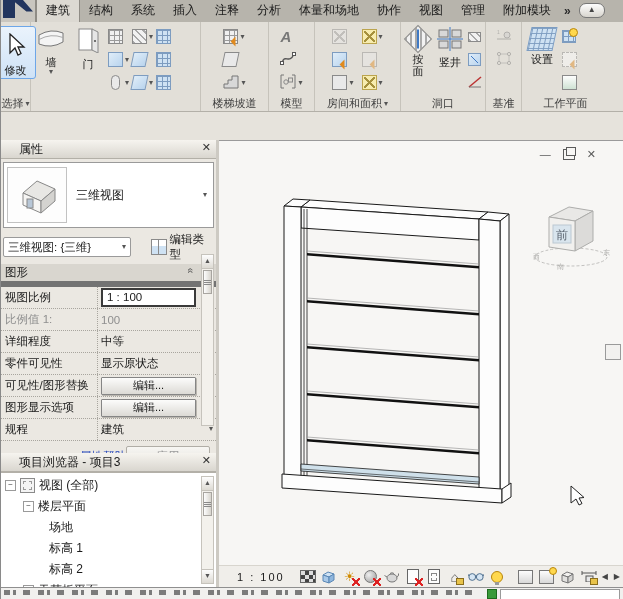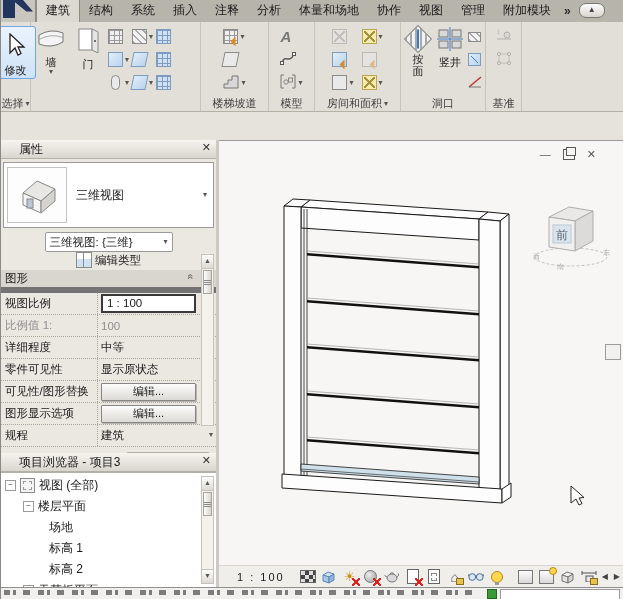--- a/index.html
+++ b/index.html
@@ -52,21 +52,21 @@
   
   .divider-v{position:absolute;left:215px;top:140px;width:3px;height:447px;background:#cdcac3;}
   .props{position:absolute;left:0;top:140px;width:215px;height:313px;background:#ebe8e2;}
   .pal-head{height:18px;background:linear-gradient(#f6f4ef,#d9d6cf);border-bottom:1px solid #b3b0a8;
             display:flex;align-items:center;padding:0 18px;position:relative;}
   .pal-head .x{position:absolute;right:5px;top:1px;font-size:11px;color:#333;cursor:default;}
   .type-sel{margin:3px 2px 0 2px;height:64px;background:#fff;border:1px solid #9a9a9a;display:flex;align-items:center;position:relative;}
   .type-icon{width:58px;height:54px;border:1px solid #c2c2c2;margin:3px;background:#fdfdfd;display:flex;align-items:center;justify-content:center;}
   .type-name{flex:1;padding-left:6px;}
   .type-dd{position:absolute;right:6px;top:28px;}
-  .inst-row{display:flex;margin:4px 2px 2px 2px;gap:0;align-items:center;flex-direction:column;}
+  .inst-row{display:flex;margin:4px 2px 2px 2px;gap:20px;align-items:center;}
   .combo{flex:none;width:128px;height:20px;border:1px solid #9a9a9a;background:#fff;border-radius:2px;
          display:flex;align-items:center;padding:0 4px;justify-content:space-between;box-sizing:border-box;}
   .edit-type{display:flex;align-items:center;gap:3px;font-size:11.5px;}
   .et-ic{width:14px;height:14px;border:1px solid #8a8a8a;background:
          linear-gradient(#fff 0 6px,#cfe2f3 6px);position:relative;}
   .et-ic::before{content:"";position:absolute;left:6px;top:0;width:1px;height:100%;background:#8a8a8a;}
   .sect{height:17px;background:#d9d6cf;border-bottom:6px solid #737373;display:flex;align-items:center;padding:0 4px;font-size:11.5px;position:relative;}
   .sect .coll{position:absolute;right:22px;top:1px;transform:rotate(90deg);font-size:10px;color:#555;}
   .p-row{height:21px;display:flex;align-items:center;border-bottom:1px dotted #a8a59e;font-size:11.5px;}
   .p-lab{width:92px;padding-left:4px;flex:none;white-space:nowrap;overflow:hidden;}
@@ -397,20 +397,42 @@
                 </svg>
           </span>
             </div>
         </div>
       </div>
       <div class="panel-label">
           <span>基准</span>
         </div>
     </div>
 
+    <div class="panel" style="width:87px;border-right:none">
+      <div class="panel-body">
+        <div class="bigbtn">
+          <span class="sq grid bigsq skew"></span>
+          <div class="blabel">设置</div>
+        </div>
+        <div class="scol">
+          <div class="srow">
+              <span class="sq grid bulb" style="width:14px;height:13px"></span>
+            </div>
+          <div class="srow">
+              <span class="sq dis pencil" style="background:#fff;border-style:dashed"></span>
+            </div>
+          <div class="srow">
+              <span class="sq" style="background:linear-gradient(#fdfdfd,#cfe2d3)"></span>
+            </div>
+        </div>
+      </div>
+      <div class="panel-label">
+          <span>工作平面</span>
+        </div>
+    </div>
   </div>
 
   <div class="props">
     <div class="pal-head">
       <span>属性</span>
       <span class="x">✕</span>
     </div>
     <div class="type-sel">
       <span class="type-icon">
         <svg width="44" height="40" viewBox="0 0 44 40">

